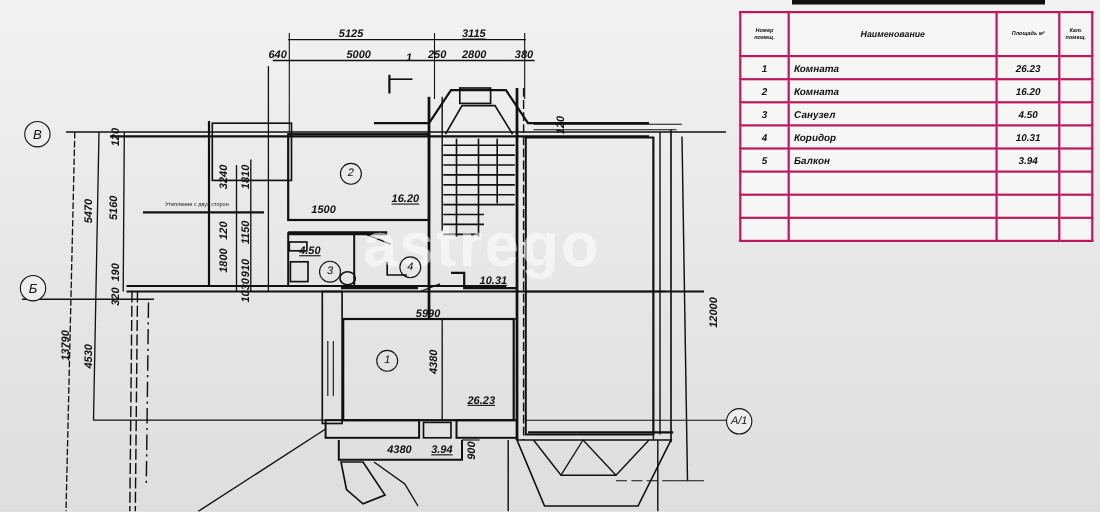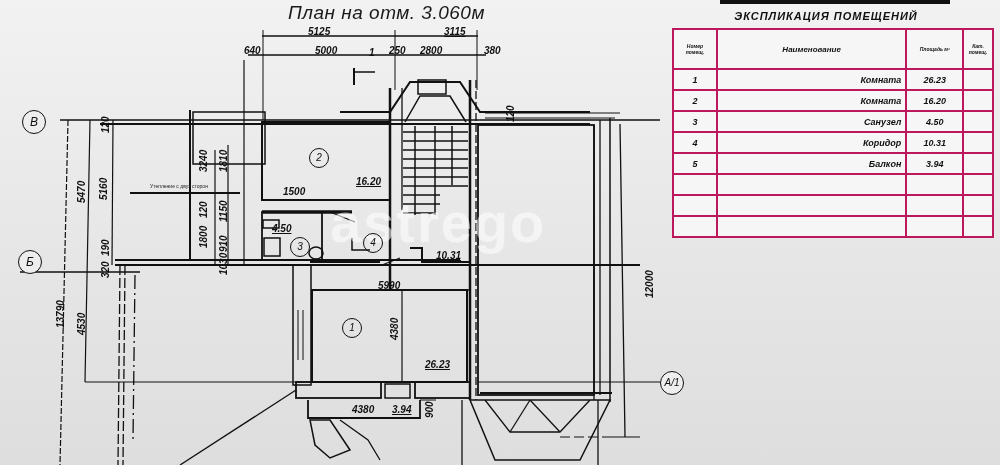--- a/index.html
+++ b/index.html
@@ -15,21 +15,21 @@
   .note { position:absolute; font-size:5px; color:#222; }
   .watermark { position:absolute; left:330px; top:190px; font-size:56px; color:rgba(255,255,255,0.55); font-weight:bold; letter-spacing:2px; }
   
   .expl { position:absolute; left:672px; top:10px; width:328px; }
   .expl-title { font-size:11px; font-weight:bold; font-style:italic; text-align:center; margin-left:-20px; margin-bottom:6px; color:#111; letter-spacing:1px; }
   table.ex { border-collapse:collapse; width:322px; background:#f6f6f6; }
   table.ex td, table.ex th { border:2px solid #be185d; height:19px; font-size:9px; font-style:italic; font-weight:bold; color:#111; padding:0 4px; }
   table.ex th { height:38px; font-size:5px; }
   table.ex th.name { font-size:8px; }
   .c1 { width:36px; text-align:center; }
-  .c2 { width:196px; text-align:right; }
+  .c2 { width:196px; text-align:left; }
   .c3 { width:50px; text-align:center; }
   .c4 { width:20px; }
 </style>
 </head>
 <body>
 
 <div class="sheet">
 
   <svg class="plan" width="1000" height="465" stroke="#111" fill="none">
 
@@ -136,30 +136,29 @@
     <line x1="598" y1="400" x2="598" y2="465" stroke-width="1.3"></line>
 
     <line x1="485" y1="113" x2="620" y2="113" stroke-width="1"></line>
     <line x1="485" y1="118" x2="615" y2="118" stroke-width="1"></line>
 
     <line x1="720" y1="2" x2="950" y2="2" stroke-width="4"></line>
   </svg>
 
   <div class="watermark">astrego</div>
 
-  <div class="title">План на отм. 3.060м</div>
 
   <div class="dim" style="left:308px;top:26px;">5125</div>
-  <div class="dim" style="left:444px;top:26px;text-decoration:underline;">3115</div>
+  <div class="dim" style="left:420px;top:26px;text-decoration:underline;">3115</div>
   <div class="dim" style="left:244px;top:45px;">640</div>
   <div class="dim" style="left:315px;top:45px;">5000</div>
   <div class="dim" style="left:369px;top:47px;">1</div>
   <div class="dim" style="left:389px;top:45px;">250</div>
   <div class="dim" style="left:420px;top:45px;">2800</div>
-  <div class="dim" style="left:468px;top:45px;margin-left:16px;">380</div>
+  <div class="dim" style="left:468px;top:45px;">380</div>
 
   <div class="axis" style="left:22px;top:110px;">В</div>
   <div class="axis" style="left:18px;top:250px;">Б</div>
   <div class="axis" style="left:660px;top:371px;font-size:10px;">А/1</div>
 
   <div class="vdim" style="left:76px;top:203px;">5470</div>
   <div class="vdim" style="left:98px;top:200px;">5160</div>
   <div class="vdim" style="left:100px;top:133px;">120</div>
   <div class="vdim" style="left:100px;top:256px;">190</div>
   <div class="vdim" style="left:100px;top:278px;">320</div>
@@ -186,21 +185,20 @@
   <div class="area" style="left:356px;top:176px;">16.20</div>
   <div class="room-num" style="left:290px;top:237px;">3</div>
   <div class="area" style="left:272px;top:223px;">4.50</div>
   <div class="room-num" style="left:363px;top:233px;">4</div>
   <div class="area" style="left:436px;top:250px;">10.31</div>
   <div class="room-num" style="left:342px;top:318px;">1</div>
   <div class="area" style="left:425px;top:359px;">26.23</div>
   <div class="area" style="left:392px;top:404px;">3.94</div>
 
   <div class="expl">
-    <div class="expl-title">ЭКСПЛИКАЦИЯ ПОМЕЩЕНИЙ</div>
     <table class="ex">
       <tbody>
           <tr>
         <th class="c1">Номер помещ.</th>
         <th class="c2 name" style="text-align:center">Наименование</th>
         <th class="c3">Площадь м²</th>
         <th class="c4">Кат. помещ.</th>
       </tr>
       <tr>
             <td class="c1">1</td>

